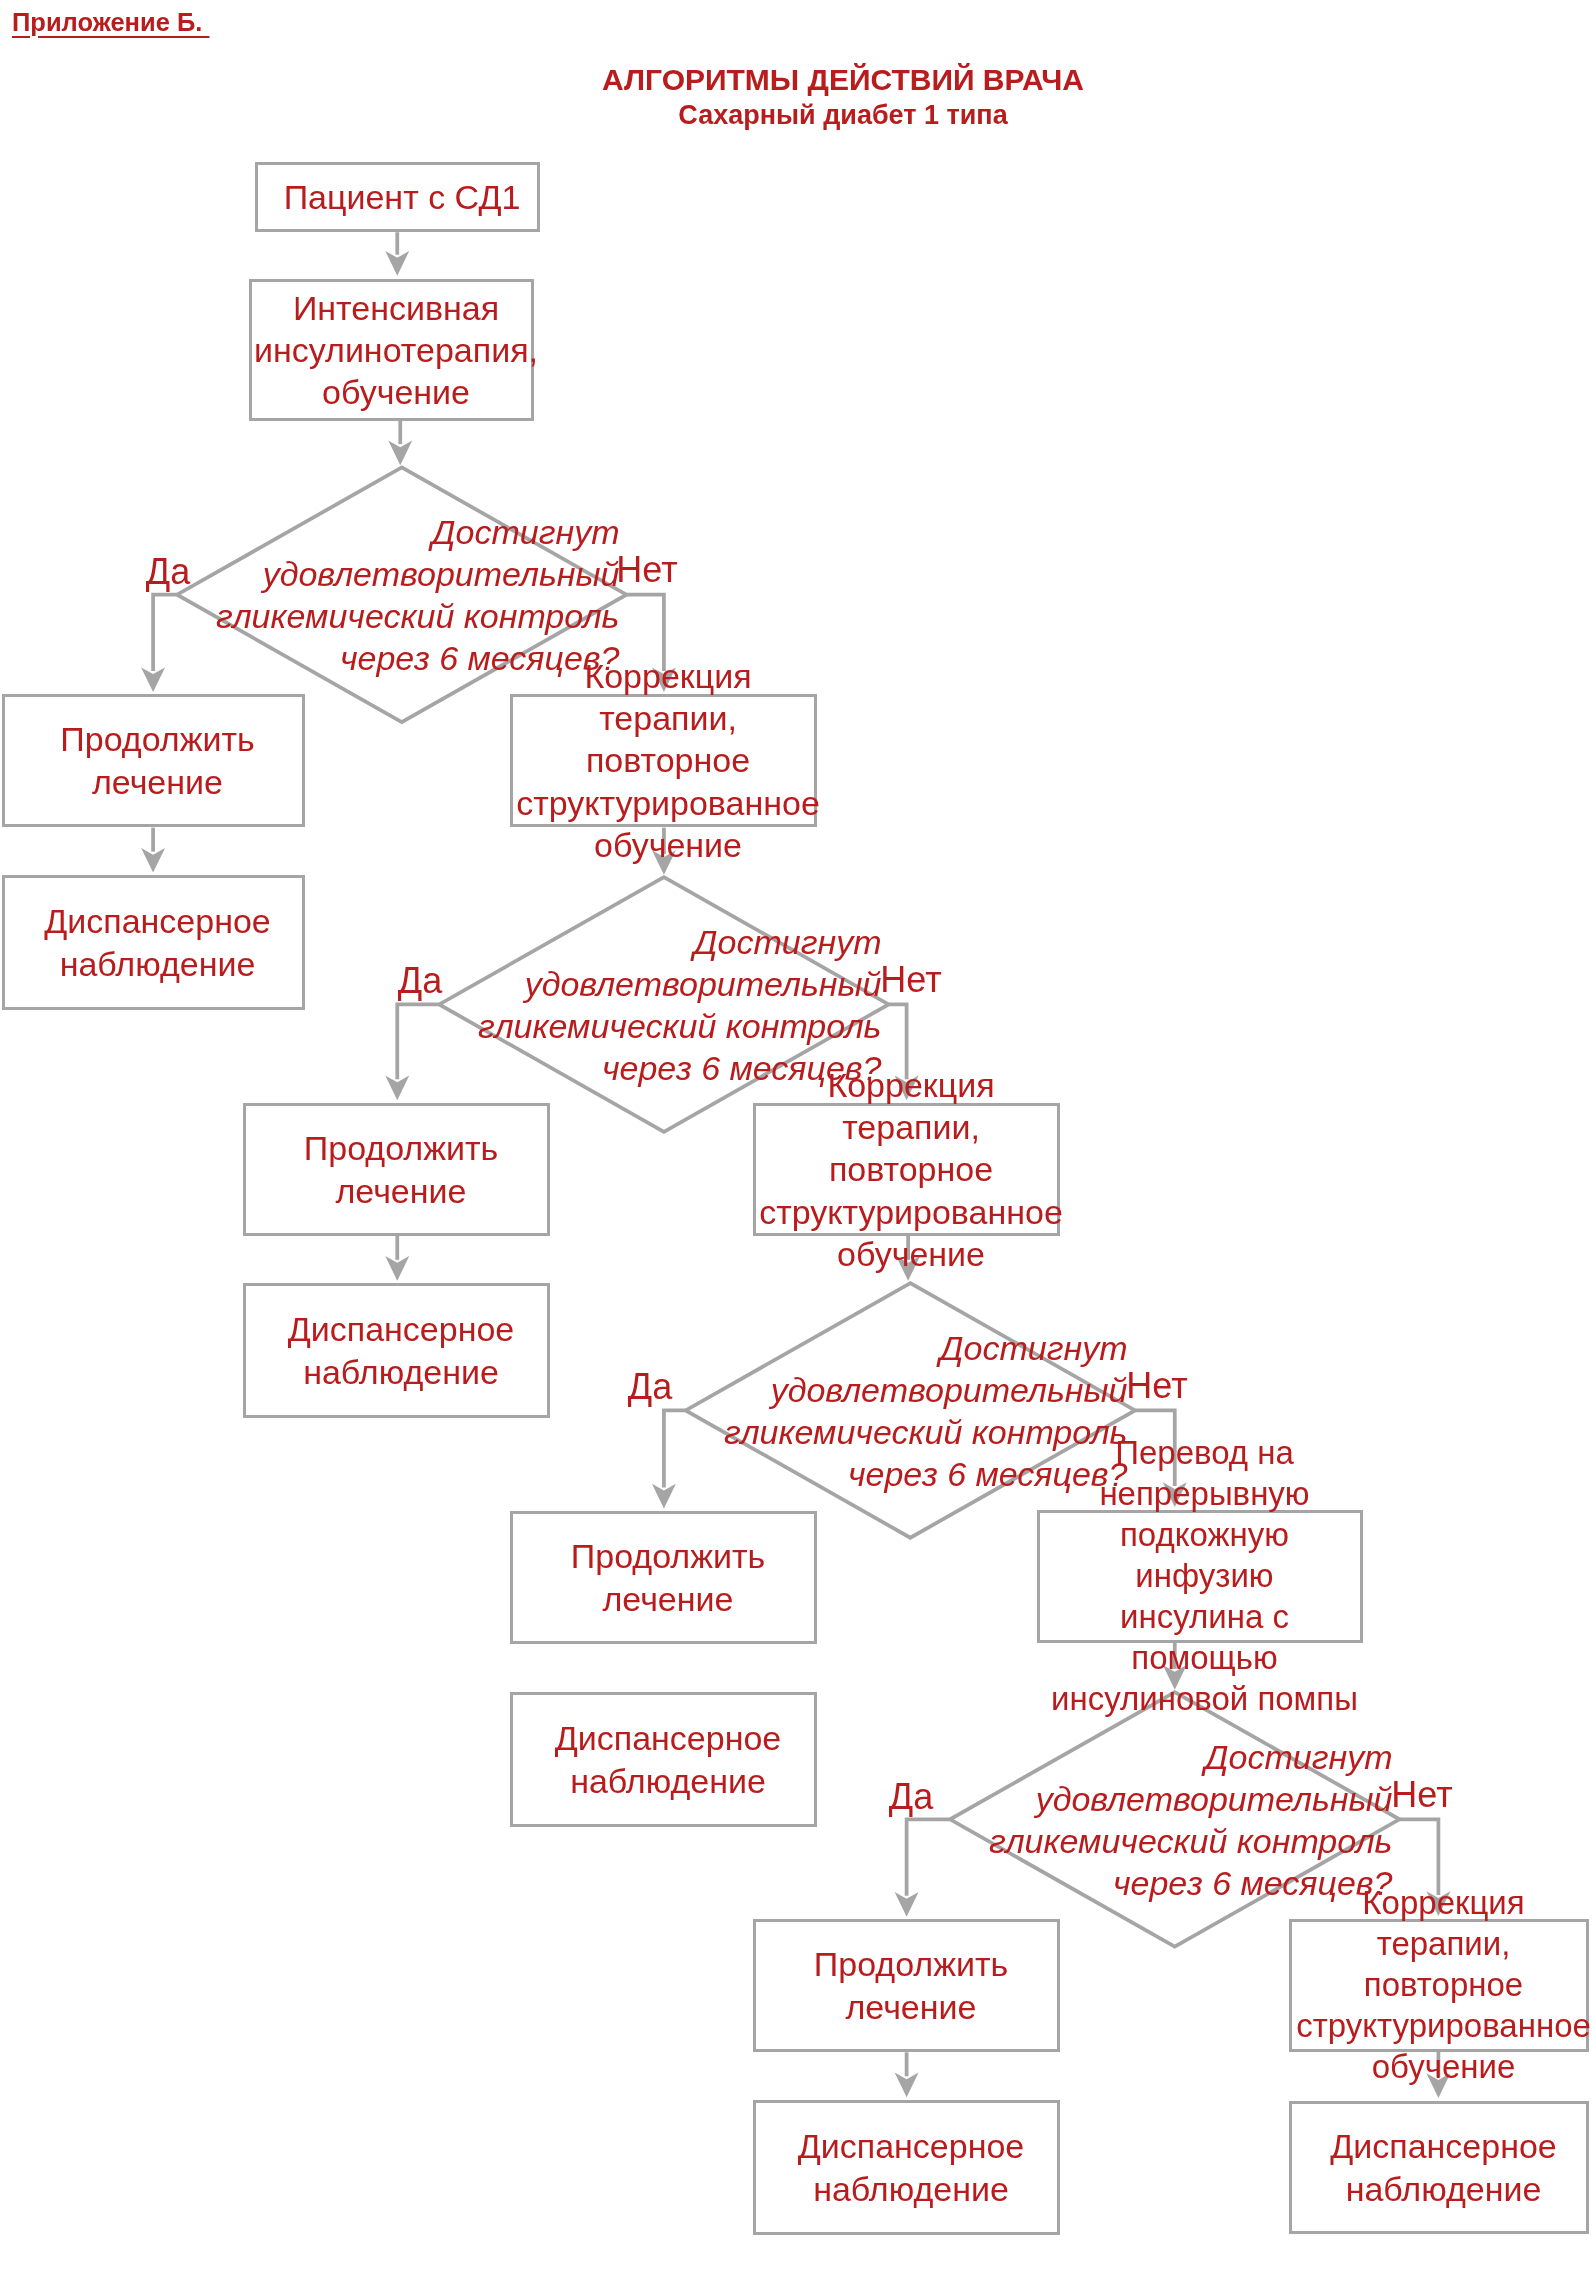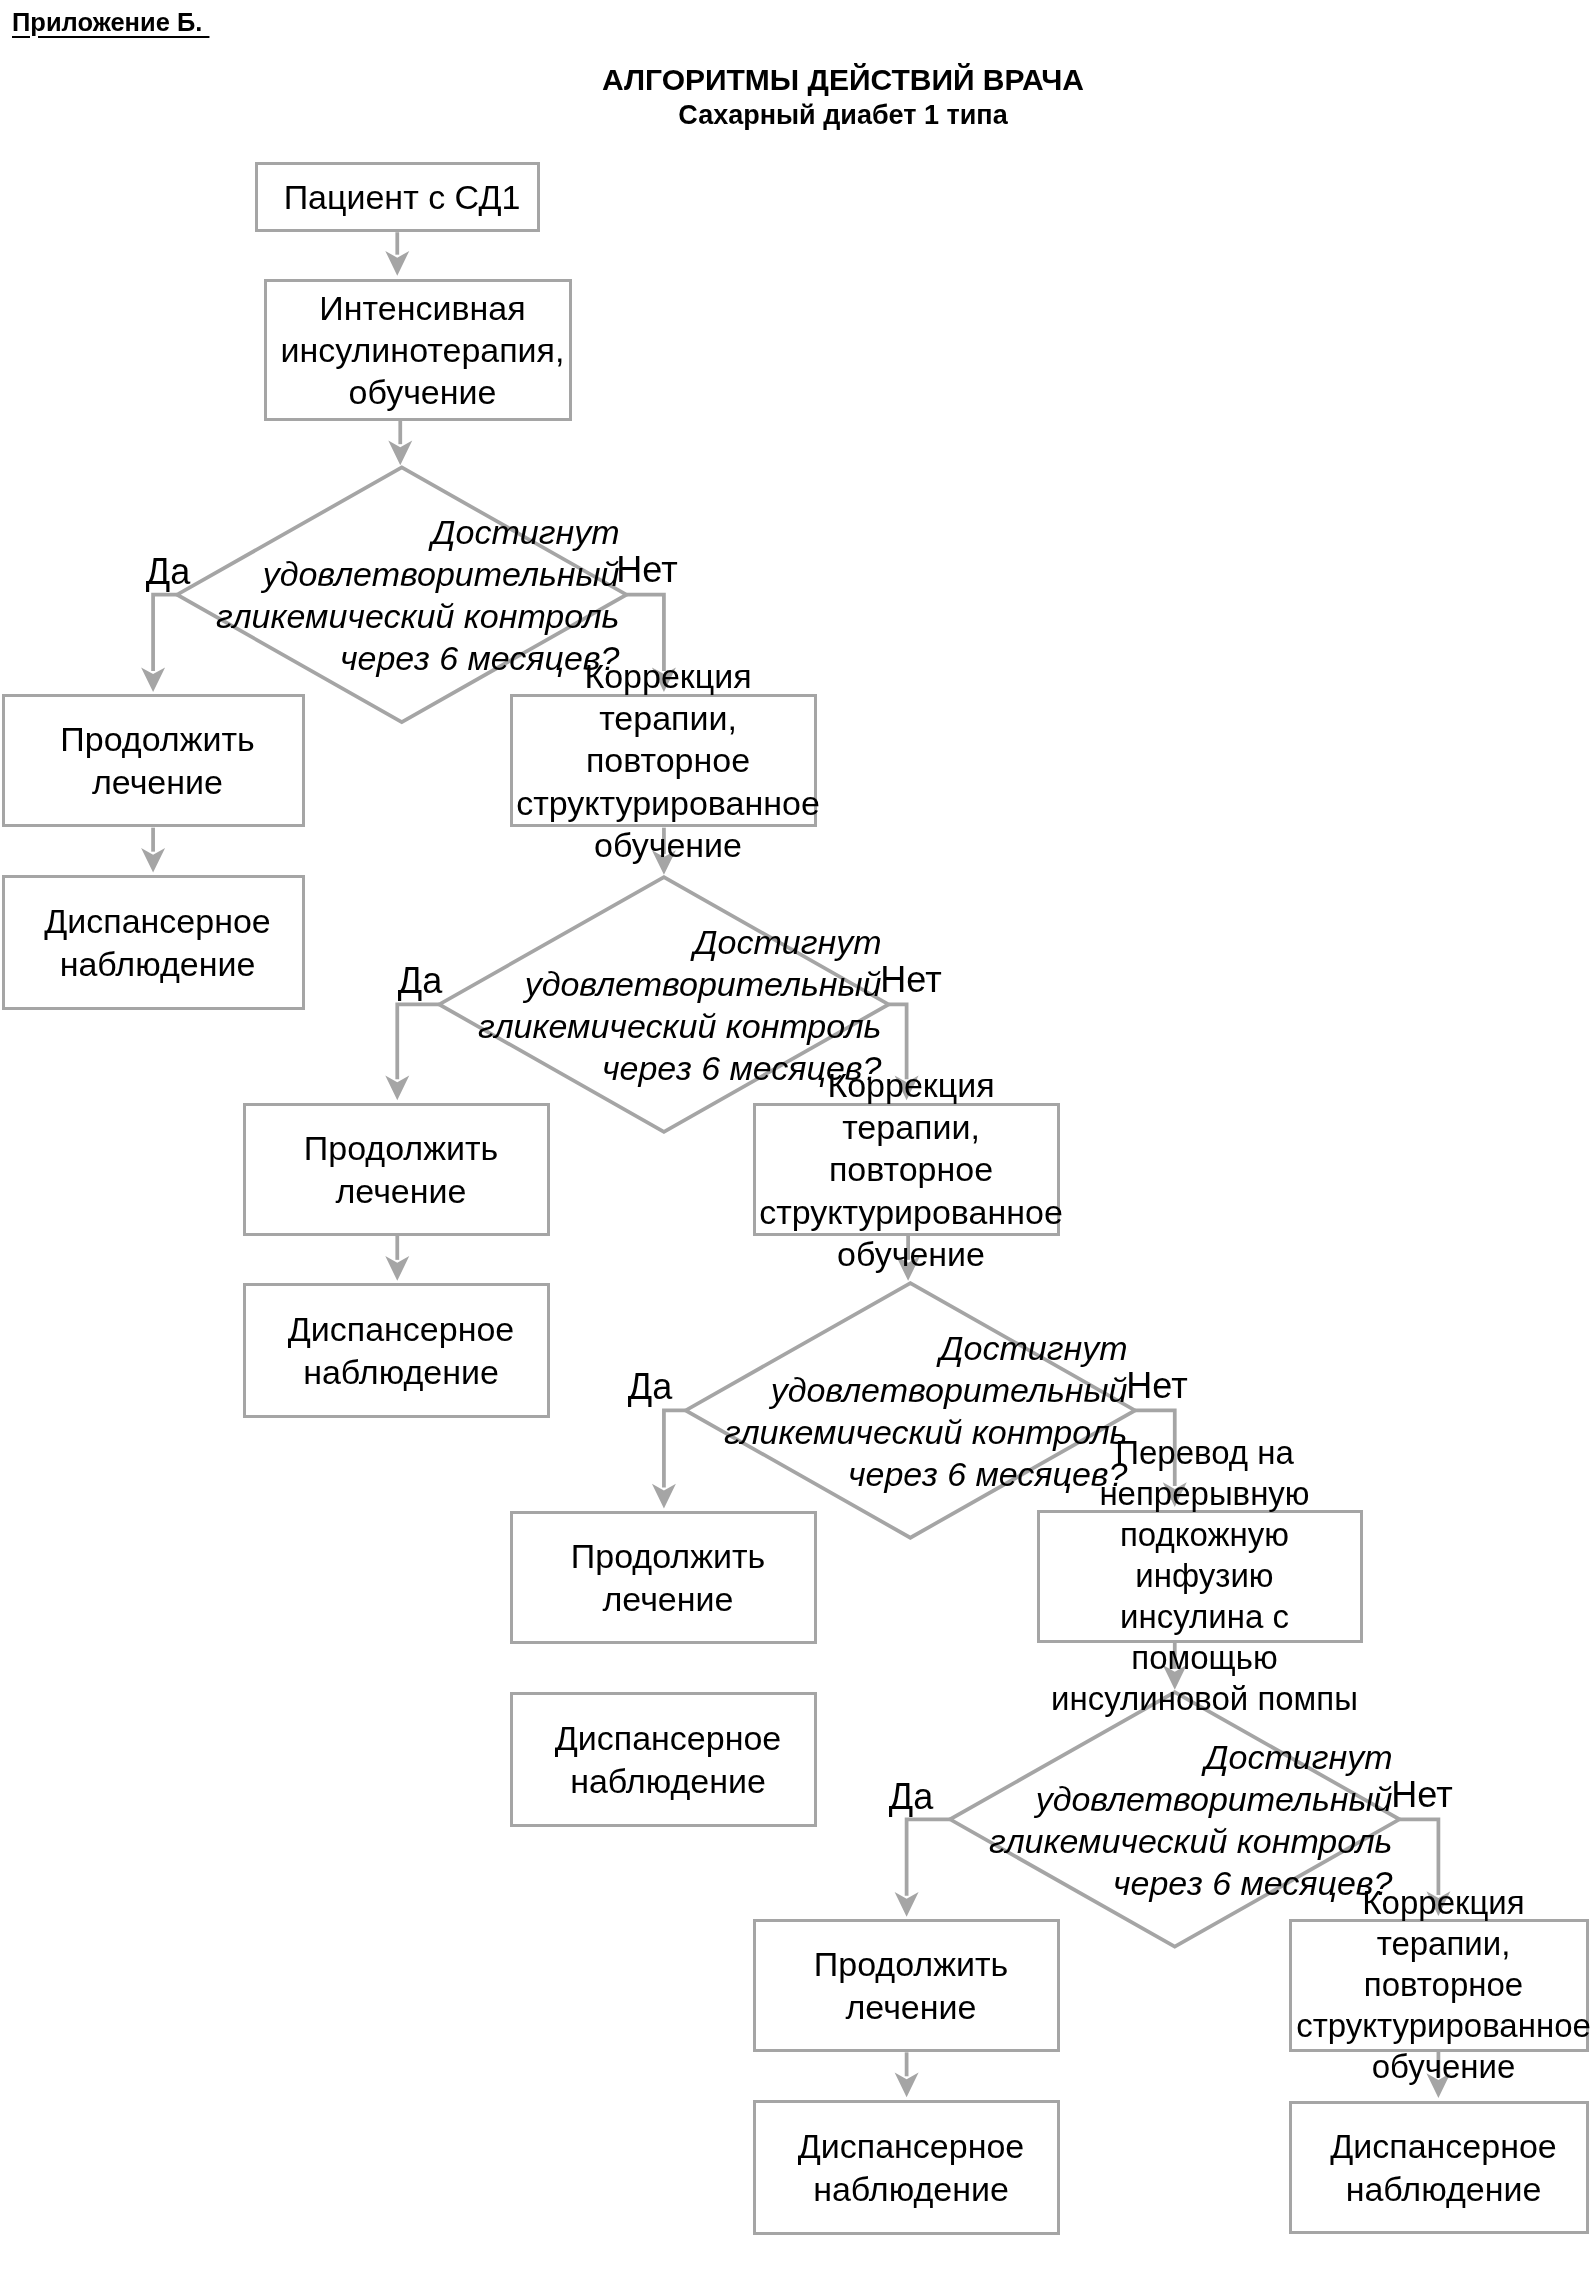--- a/index.html
+++ b/index.html
@@ -1,21 +1,21 @@
 <!DOCTYPE html>
 <html style="font-size:12px"><head>
 <meta charset="utf-8">
 <style>
   html,body{margin:0;padding:0;background:#ffffff;}
   #canvas{
     position:relative;
     width:1593px;height:2295px;
     background:#ffffff;
     font-family:"Liberation Sans", sans-serif;
-    color:#000000;
+    color:#b91c1c;
     overflow:hidden;
   }
   #flow-svg{position:absolute;left:0;top:0;}
   .appendix{
     position:absolute;left:12px;top:7.5px;
     font-size:25.5px;font-weight:bold;
     text-decoration:underline;
     text-underline-offset:5.2px;
     text-decoration-thickness:2.2px;
     white-space:pre;
@@ -141,21 +141,21 @@
     </g>
   </svg>
 
   <div class="appendix">Приложение Б. </div>
   <div class="header">
     <div class="title">АЛГОРИТМЫ ДЕЙСТВИЙ ВРАЧА</div>
     <div class="subtitle">Сахарный диабет 1 типа</div>
   </div>
 
   <div class="box" style="left:255px;top:162px;width:285px;height:70px;">Пациент с СД1</div>
-  <div class="box" style="left:264px;top:279px;width:308px;height:142px;text-align:center;">Интенсивная
+  <div class="box" style="left:249px;top:279px;width:285px;height:142px;text-align:center;">Интенсивная
 инсулинотерапия,
 обучение</div>
 
   <div class="box" style="left:1.5px;top:694px;width:303px;height:133px;">Продолжить
 лечение</div>
   <div class="box" style="left:1.5px;top:875px;width:303px;height:135px;">Диспансерное
 наблюдение</div>
   <div class="box" style="left:510px;top:694px;width:307px;height:133px;">Коррекция
 терапии, повторное
 структурированное

